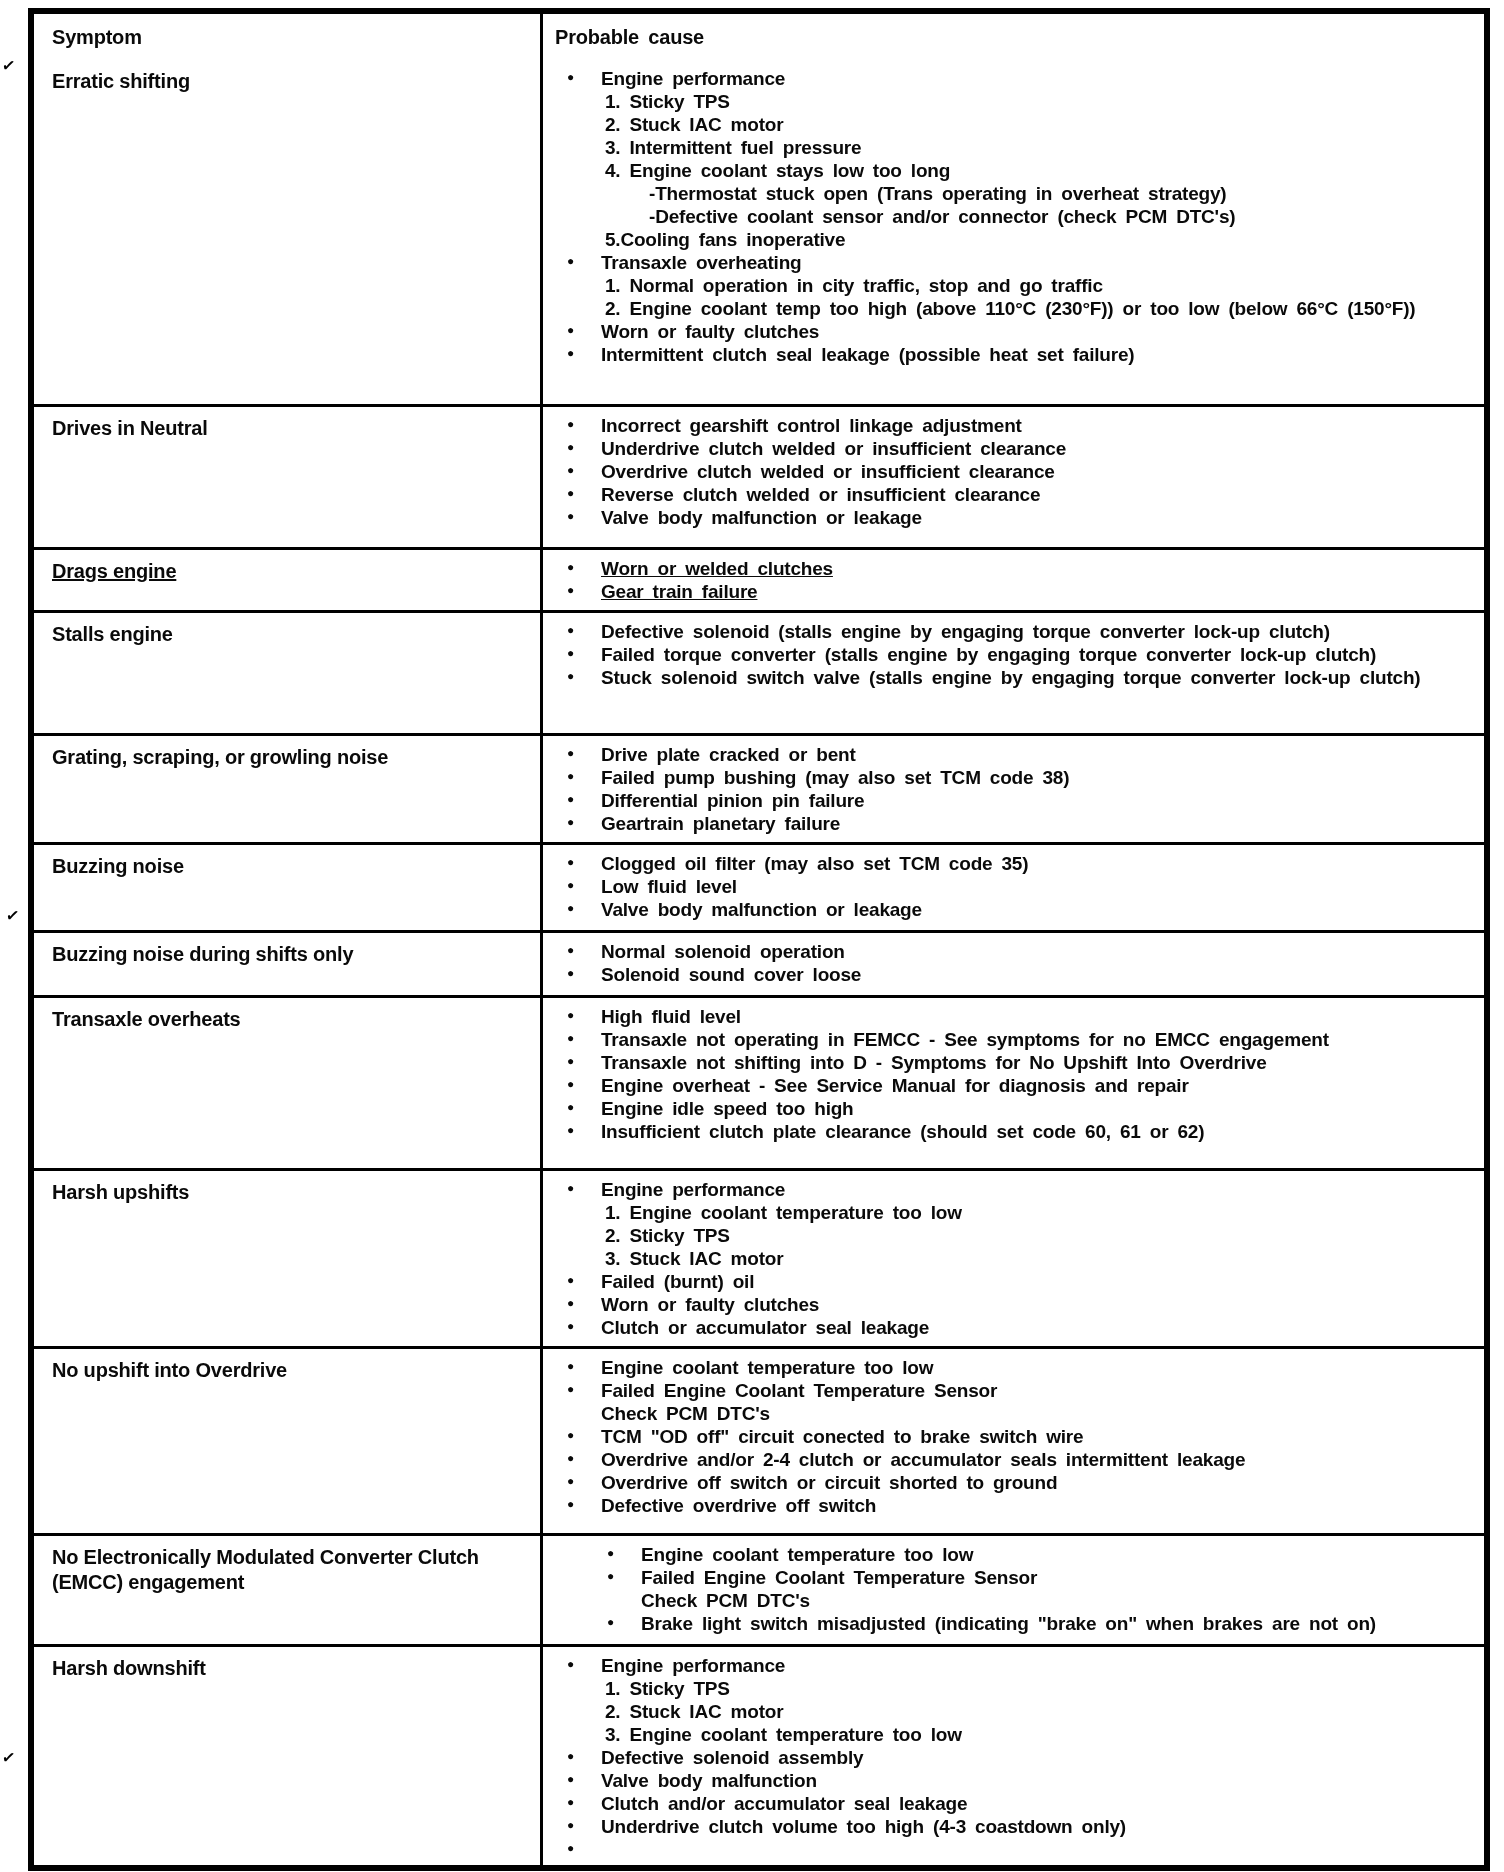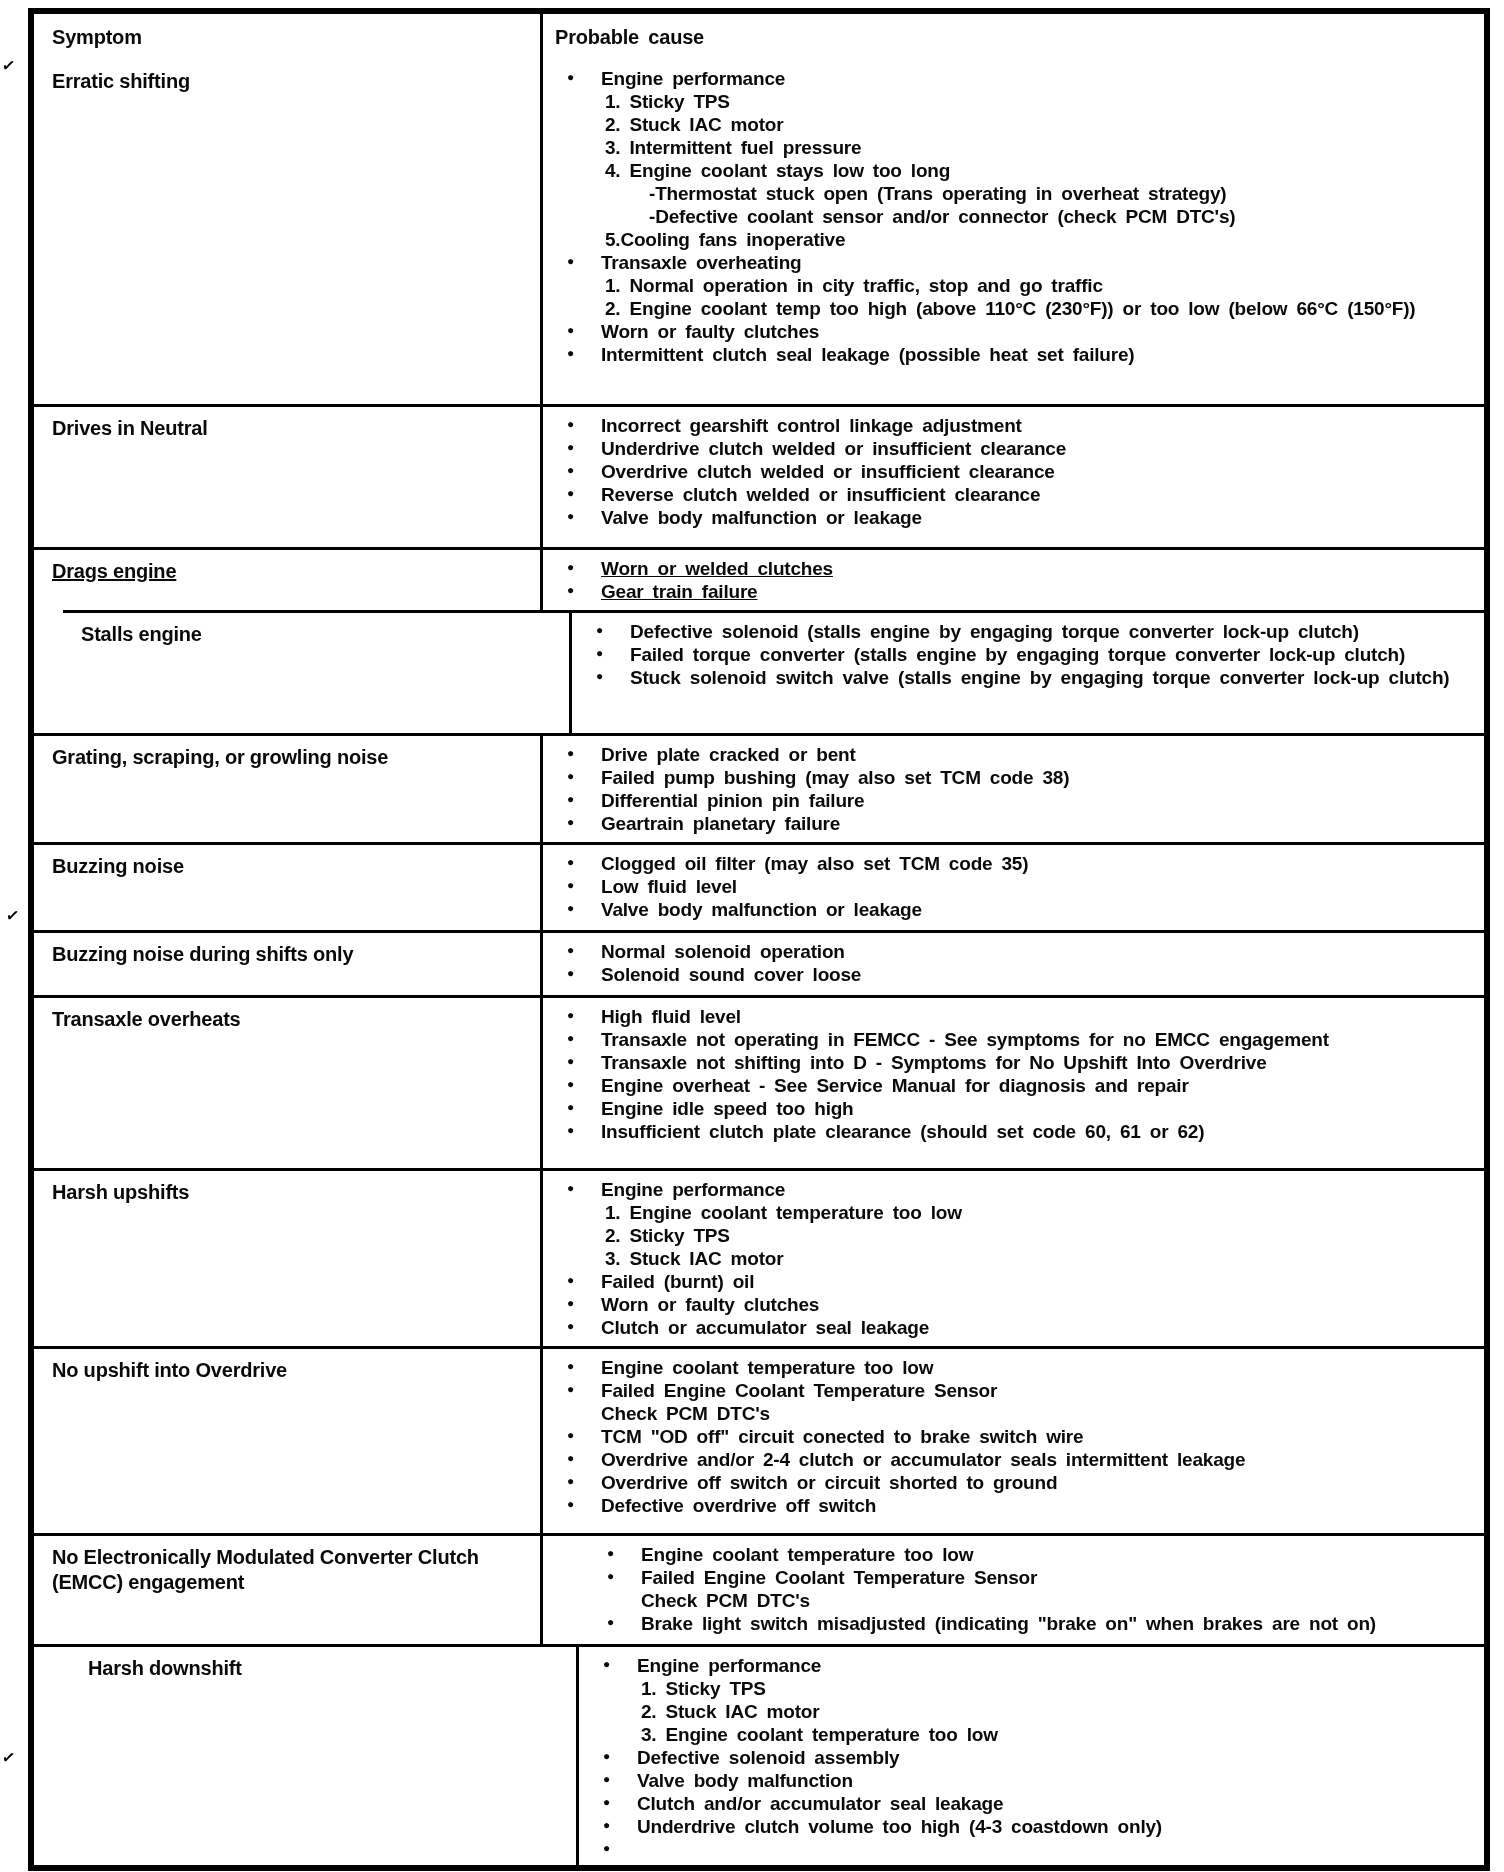--- a/index.html
+++ b/index.html
@@ -46,28 +46,28 @@
     font-size:12px;line-height:12px;
   }
   .t-bullet{padding-left:46px;}
   .t-cont{padding-left:46px;}
   .t-sub{padding-left:80px;text-indent:-30px;}
   .t-dash{padding-left:94px;}
   
   #tbody .row:nth-child(1){min-height:344px;}
   #tbody .row:nth-child(2){min-height:140px;}
   #tbody .row:nth-child(3){min-height:56px;text-decoration:underline;}
-  #tbody .row:nth-child(4){min-height:120px;margin-left:29px;}
+  #tbody .row:nth-child(4){min-height:120px;}
   #tbody .row:nth-child(5){min-height:104px;}
   #tbody .row:nth-child(6){min-height:85px;}
   #tbody .row:nth-child(7){min-height:62px;}
   #tbody .row:nth-child(8){min-height:170px;}
   #tbody .row:nth-child(10){min-height:184px;}
   #tbody .row:nth-child(11){min-height:108px;gap:40px;}
-  #tbody .row:nth-child(12){min-height:218px;padding-left:36px;}
+  #tbody .row:nth-child(12){min-height:218px;}
   .mark{
     position:absolute;
     font-size:16px;font-weight:bold;color:#000;
     transform:rotate(8deg);
   }
   .mark.m1{left:2px;top:56px;}
   .mark.m2{left:6px;top:906px;}
   .mark.m3{left:2px;top:1748px;}
 </style>
 </head>

